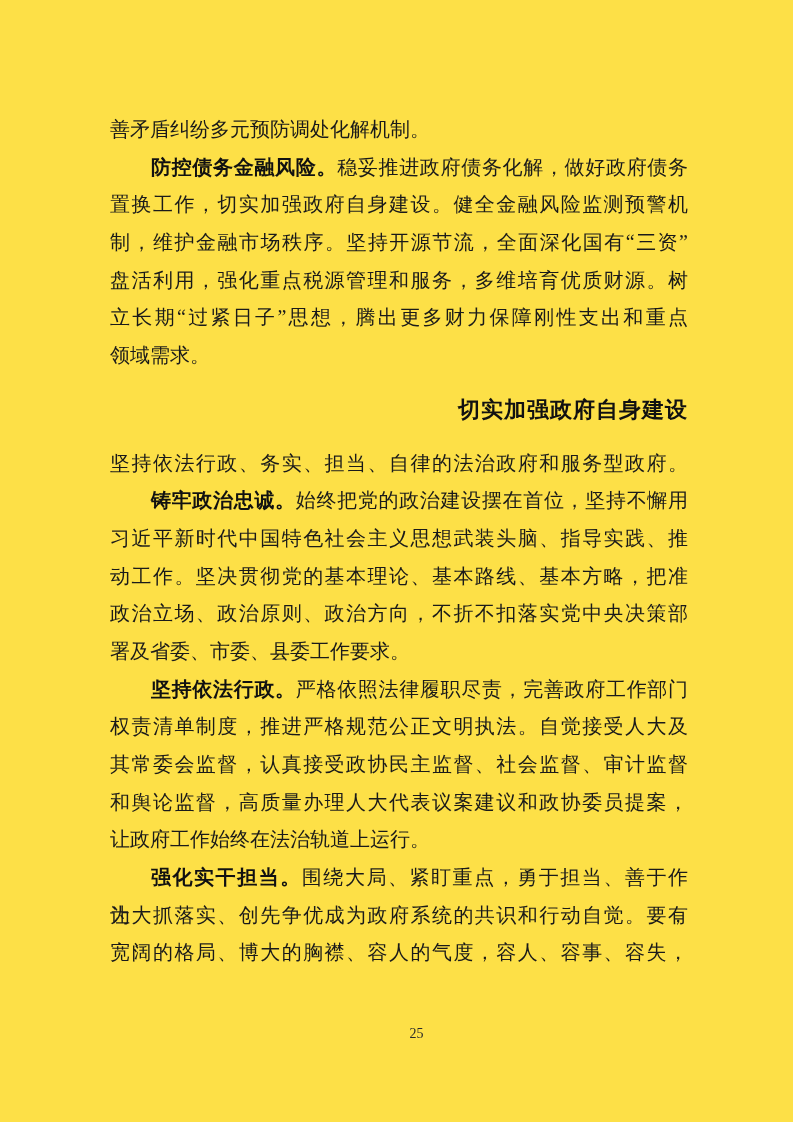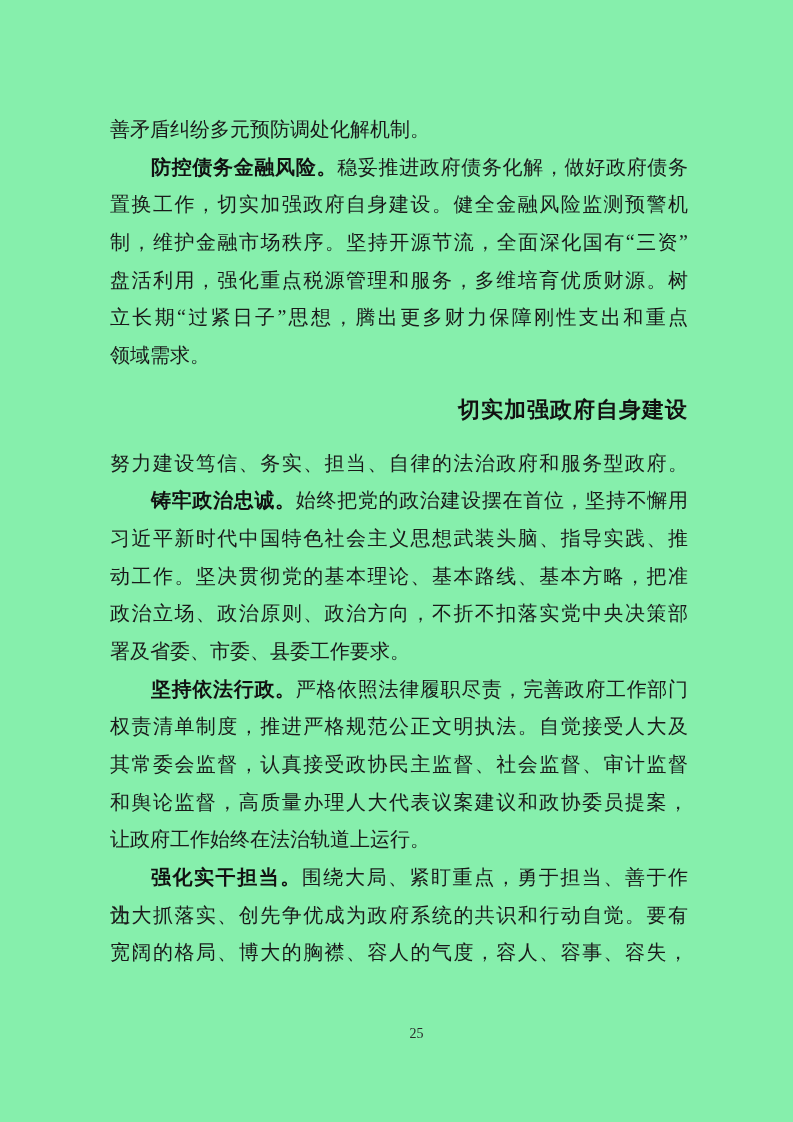--- a/index.html
+++ b/index.html
@@ -4,21 +4,21 @@
 <style>
   html, body {
     margin: 0;
     padding: 0;
     background: #ffffff;
   }
   .page {
     position: relative;
     width: 793px;
     height: 1122px;
-    background: #86efac;
+    background: #fde047;
     overflow: hidden;
     font-family: "Liberation Serif", "DejaVu Serif", serif;
   }
   .text-block {
     position: absolute;
     left: 110px;
     top: 111px;
     width: 578px;
   }
   .line {
@@ -71,21 +71,21 @@
 <div class="page">
   <div class="text-block" id="text-block">
       <div class="line no-just">善矛盾纠纷多元预防调处化解机制。</div>
       <div class="line indent"><span class="lead">防控债务金融风险。</span>稳妥推进政府债务化解，做好政府债务</div>
       <div class="line">置换工作，切实加强政府自身建设。健全金融风险监测预警机</div>
       <div class="line">制，维护金融市场秩序。坚持开源节流，全面深化国有“三资”</div>
       <div class="line">盘活利用，强化重点税源管理和服务，多维培育优质财源。树</div>
       <div class="line">立长期“过紧日子”思想，腾出更多财力保障刚性支出和重点</div>
       <div class="line no-just">领域需求。</div>
       <div class="heading">切实加强政府自身建设</div>
-      <div class="line">努力建设笃信、务实、担当、自律的法治政府和服务型政府。</div>
+      <div class="line">坚持依法行政、务实、担当、自律的法治政府和服务型政府。</div>
       <div class="line indent"><span class="lead">铸牢政治忠诚。</span>始终把党的政治建设摆在首位，坚持不懈用</div>
       <div class="line">习近平新时代中国特色社会主义思想武装头脑、指导实践、推</div>
       <div class="line">动工作。坚决贯彻党的基本理论、基本路线、基本方略，把准</div>
       <div class="line">政治立场、政治原则、政治方向，不折不扣落实党中央决策部</div>
       <div class="line no-just">署及省委、市委、县委工作要求。</div>
       <div class="line indent"><span class="lead">坚持依法行政。</span>严格依照法律履职尽责，完善政府工作部门</div>
       <div class="line">权责清单制度，推进严格规范公正文明执法。自觉接受人大及</div>
       <div class="line">其常委会监督，认真接受政协民主监督、社会监督、审计监督</div>
       <div class="line">和舆论监督，高质量办理人大代表议案建议和政协委员提案，</div>
       <div class="line no-just">让政府工作始终在法治轨道上运行。</div>

